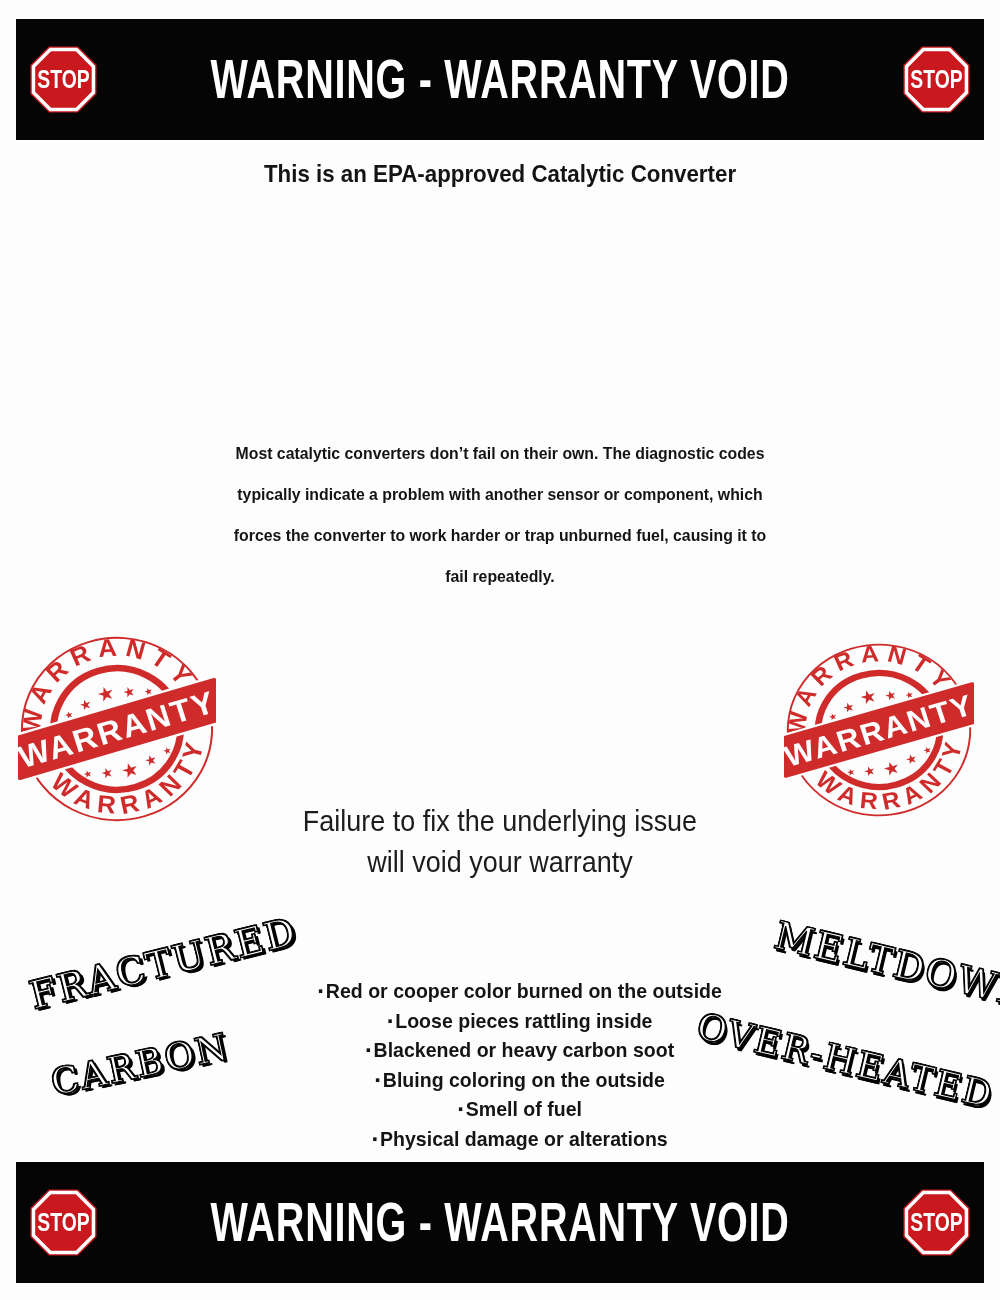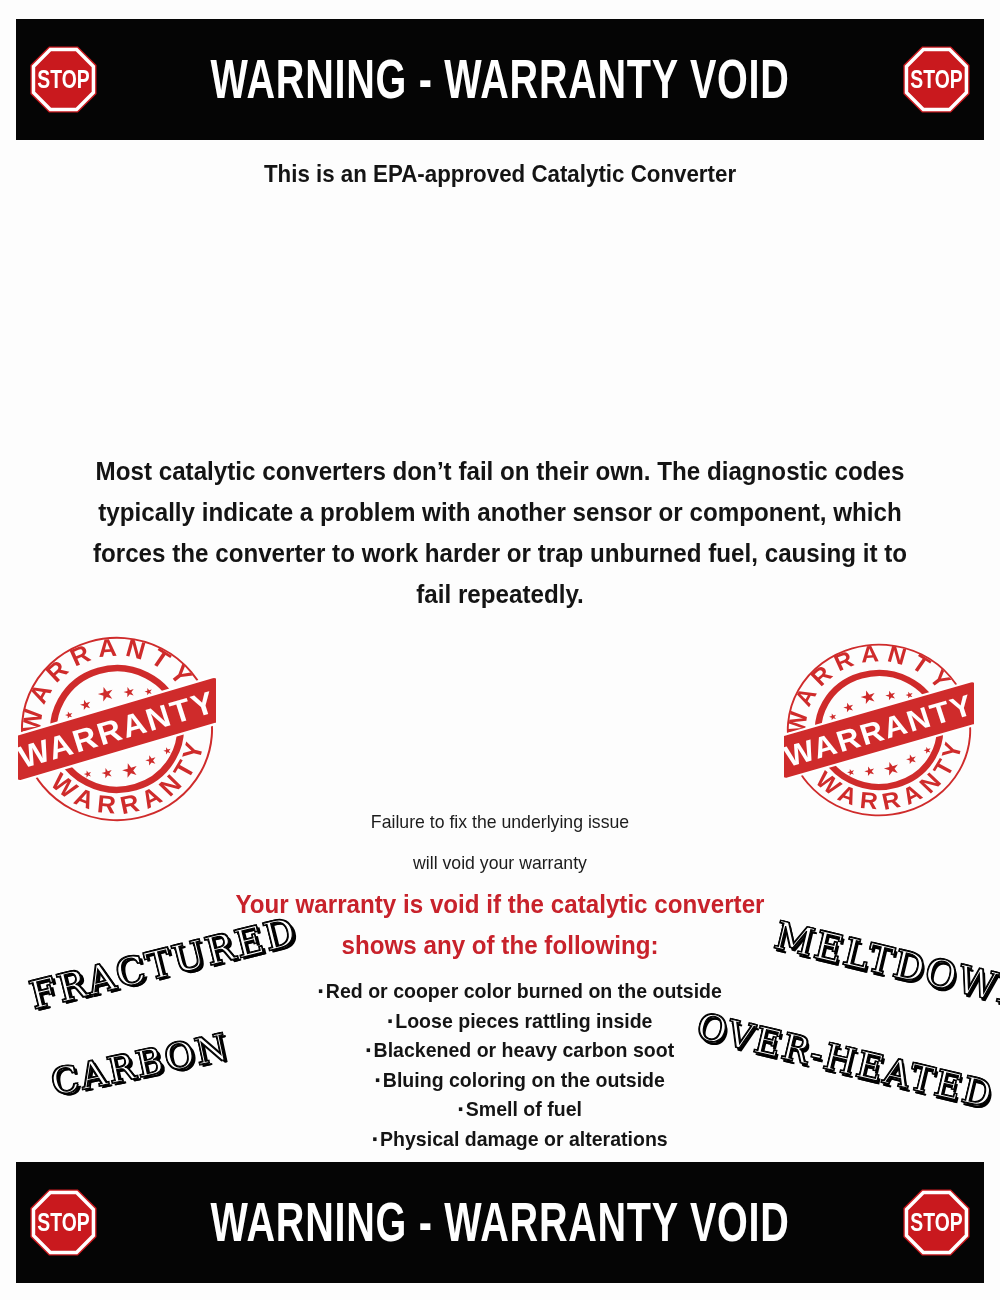--- a/index.html
+++ b/index.html
@@ -18,23 +18,23 @@
 
   
   .center-block{position:absolute;left:0;width:100%;text-align:center;}
   .line{white-space:nowrap;transform:scaleX(.93);transform-origin:50% 50%;}
   .epa{top:160px;font-size:24px;font-weight:bold;}
   .consult{top:214px;font-size:25px;font-weight:bold;line-height:34px;}
   .red{color:#c4232b;}
   .code-head{top:354px;font-size:28px;color:#bd2a31;}
   .code-head .underline{text-decoration:underline;text-underline-offset:7px;
                         text-decoration-thickness:2.5px;}
-  .diag{top:451px;font-size:26px;font-weight:bold;line-height:41px;}
+  .diag{top:433px;font-size:17px;font-weight:bold;line-height:41px;}
   .recommend{top:648px;font-size:26px;font-weight:bold;line-height:43px;}
-  .failure{top:801px;font-size:19px;font-weight:400;line-height:41px;color:#1c1c1c;}
+  .failure{top:801px;font-size:29px;font-weight:400;line-height:41px;color:#1c1c1c;}
   .voidhead{top:884px;font-size:26px;font-weight:bold;line-height:41px;color:#c8222b;}
   .bullets{top:976px;font-size:21px;font-weight:bold;line-height:29.5px;padding-left:20px;}
   .bullets .marker{font-size:15px;margin-right:3px;vertical-align:2px;}
 
   
   .stamp{position:absolute;}
   .stamp.left{left:18px;top:634px;}
   .stamp.right{left:784px;top:641px;}
 
   
@@ -150,24 +150,20 @@
       </g>
     </g>
   </svg>
 
 
   <div class="center-block failure">
     <div class="line">Failure to fix the underlying issue</div>
     <div class="line">will void your warranty</div>
   </div>
 
-  <div class="center-block voidhead">
-    <div class="line">Your warranty is void if the catalytic converter</div>
-    <div class="line">shows any of the following:</div>
-  </div>
 
   <div class="center-block bullets">
     <div class="line"><span class="marker">▪</span><span>Red or cooper color burned on the outside</span></div>
     <div class="line"><span class="marker">▪</span><span>Loose pieces rattling inside</span></div>
     <div class="line"><span class="marker">▪</span><span>Blackened or heavy carbon soot</span></div>
     <div class="line"><span class="marker">▪</span><span>Bluing coloring on the outside</span></div>
     <div class="line"><span class="marker">▪</span><span>Smell of fuel</span></div>
     <div class="line"><span class="marker">▪</span><span>Physical damage or alterations</span></div>
   </div>
 

